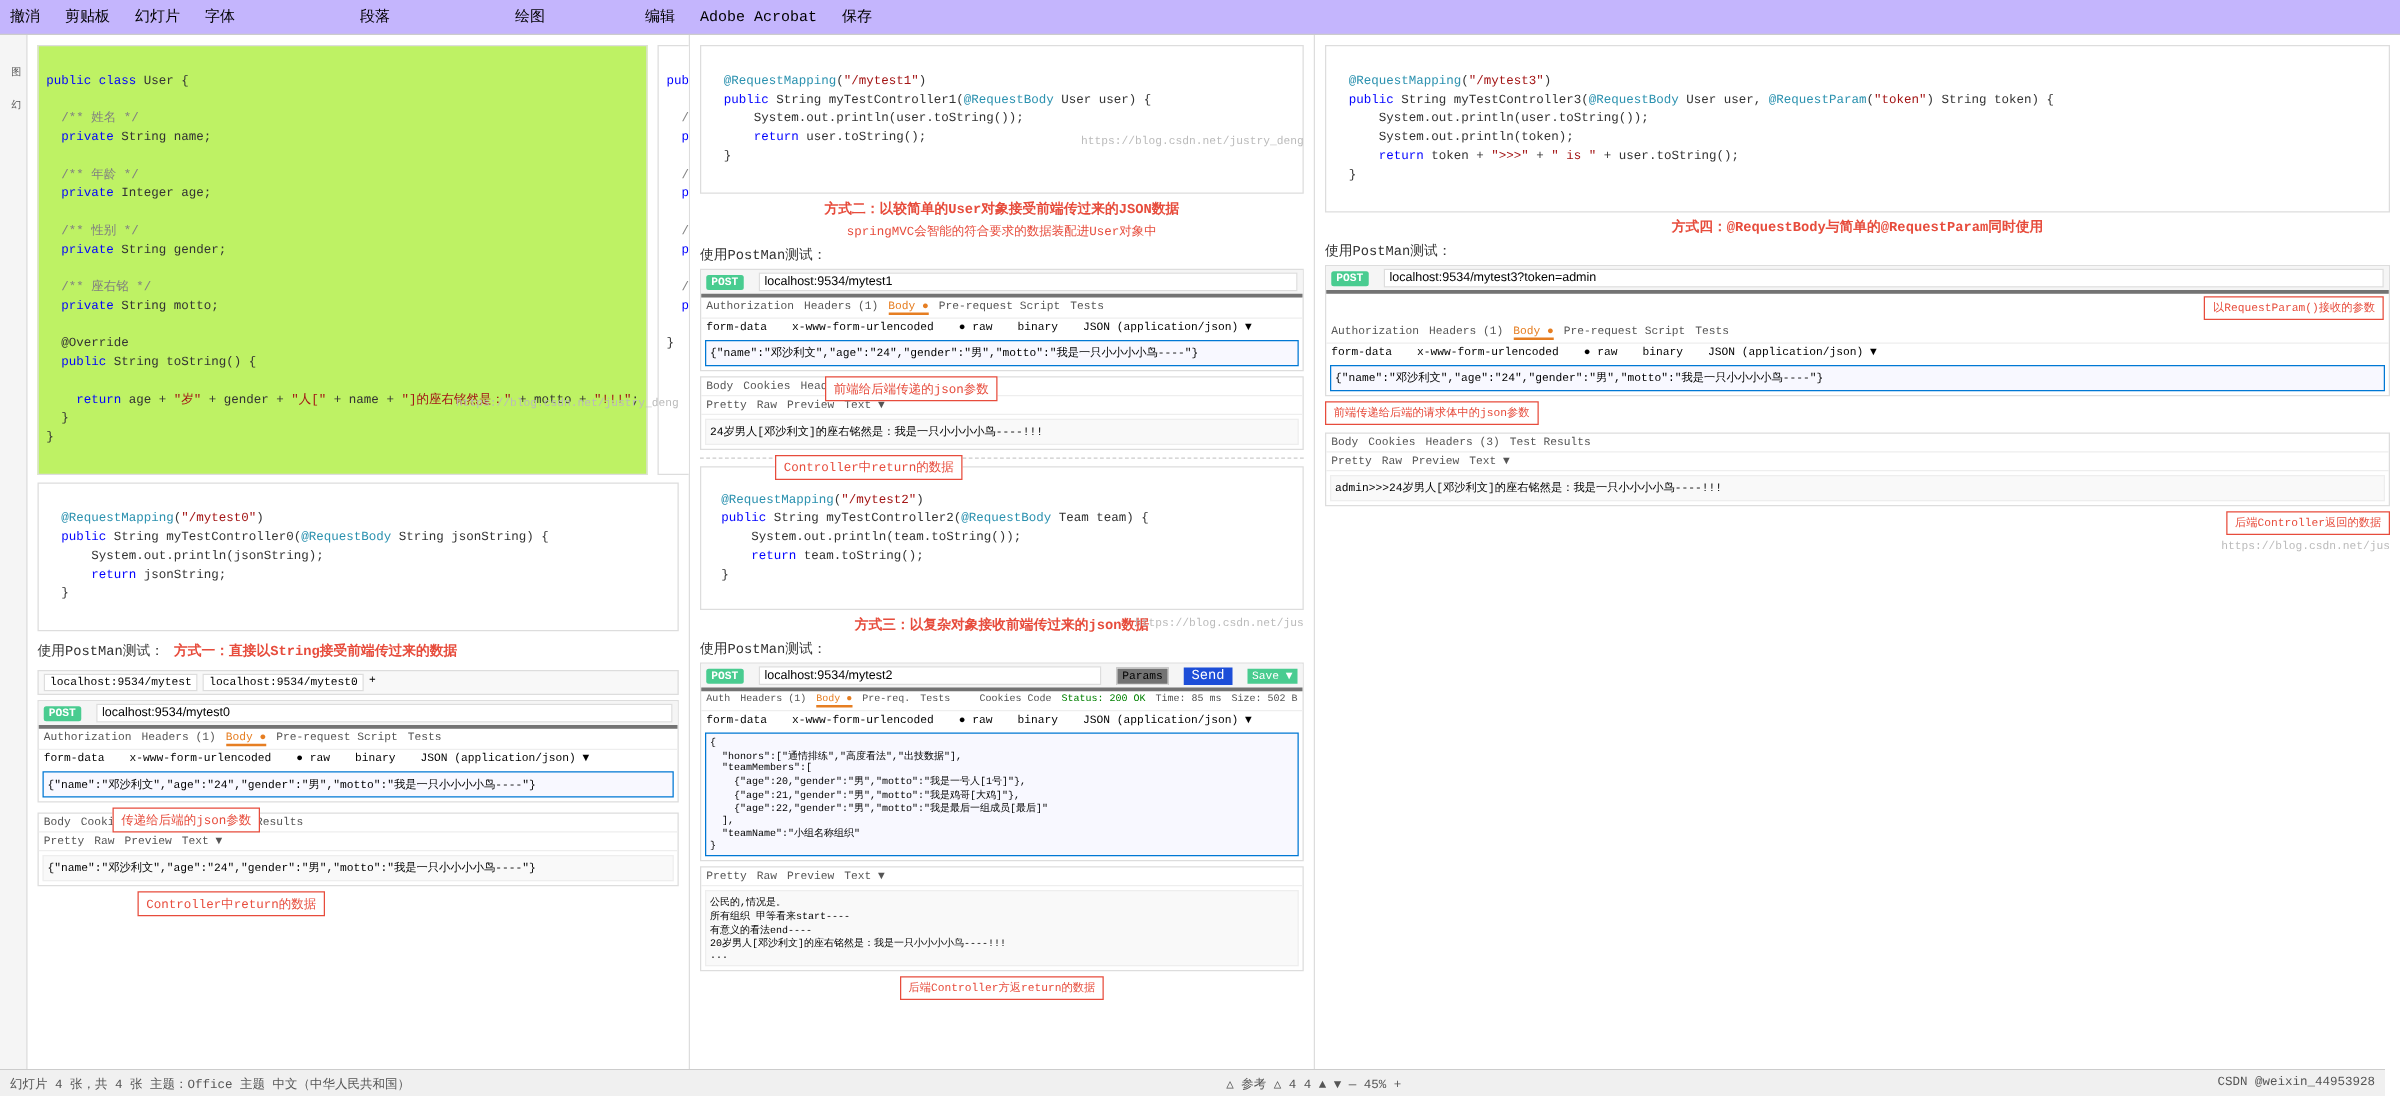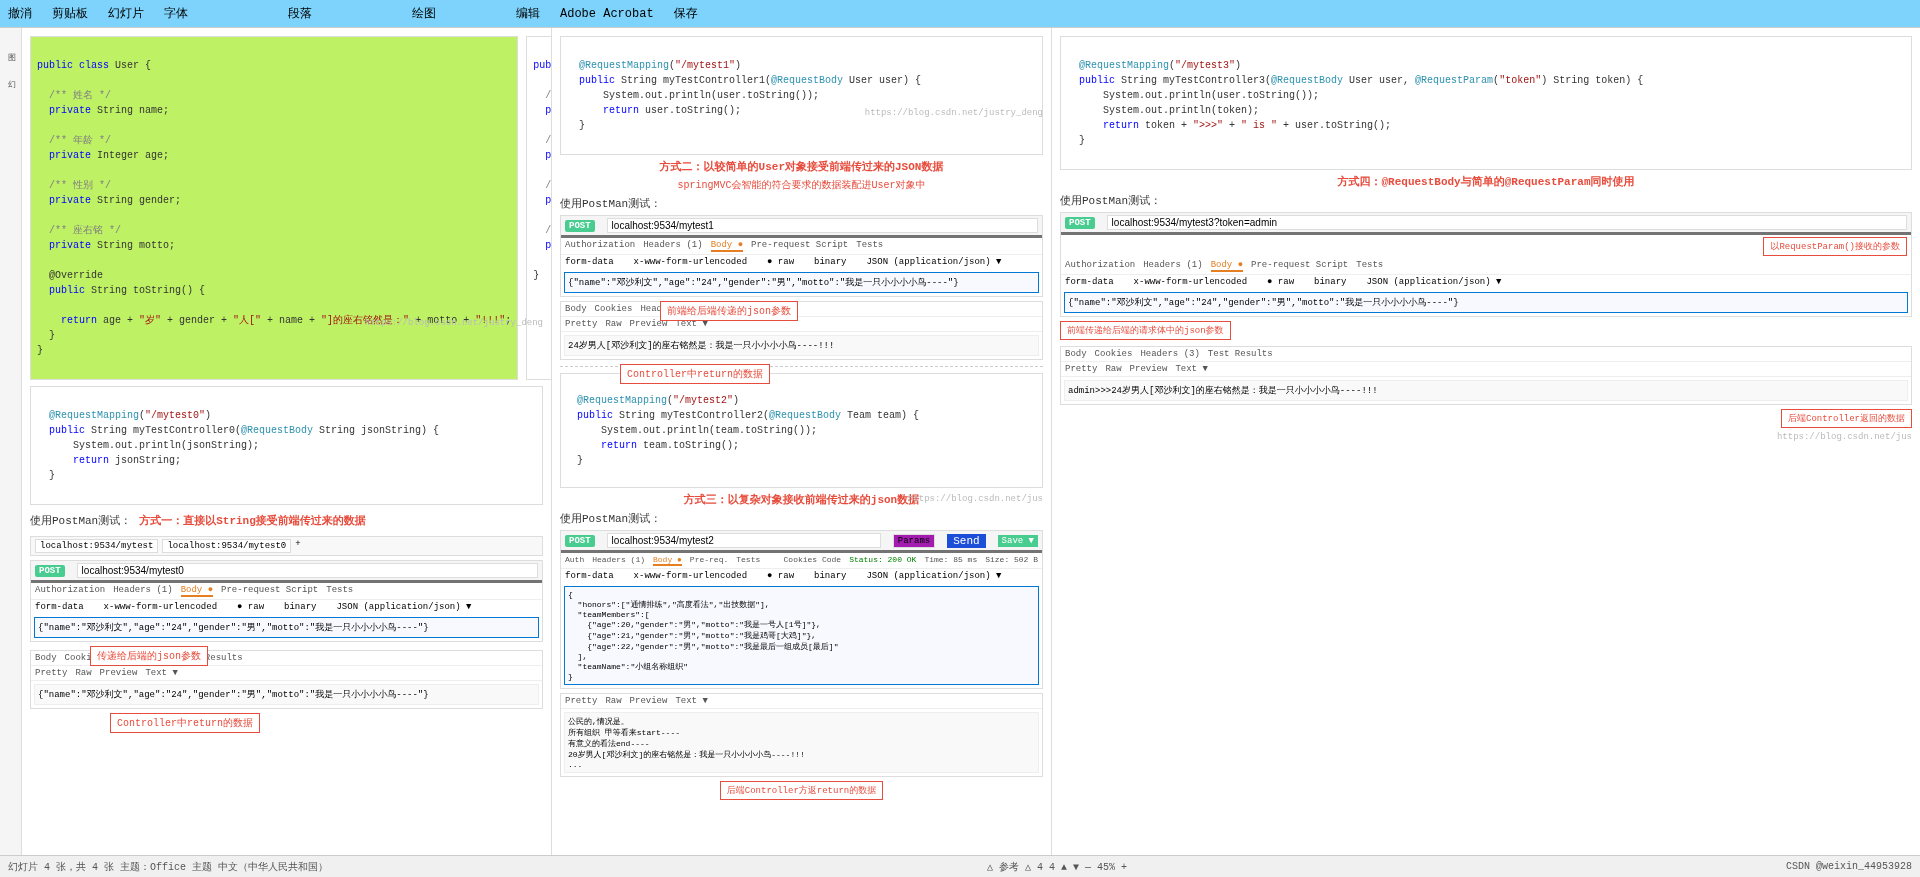--- a/index.html
+++ b/index.html
@@ -6,21 +6,21 @@
     body {
       font-family: 'Consolas', 'Courier New', monospace;
       background: #f0f0f0;
       font-size: 12px;
       overflow: hidden;
       width: 1920px;
       height: 877px;
     }
 
     .top-toolbar {
-      background: #7dd3fc;
+      background: #c4b5fd;
       border-bottom: 1px solid #ccc;
       display: flex;
       align-items: center;
       height: 28px;
       padding: 0 8px;
       gap: 20px;
       font-size: 12px;
     }
 
     .main-content {
@@ -201,21 +201,21 @@
 
     .postman-test-label {
       font-size: 11px;
       color: #333;
     }
 
     .bottom-bar {
       position: fixed;
       bottom: 0;
       left: 0;
-      right: 0;
+      right: 12px;
       height: 22px;
       background: #f0f0f0;
       border-top: 1px solid #ccc;
       display: flex;
       align-items: center;
       justify-content: space-between;
       padding: 0 8px;
       font-size: 10px;
       color: #555;
     }
@@ -438,21 +438,21 @@
       <div class="section-title" style="color:#e74c3c; font-size:11px;">方式三：以复杂对象接收前端传过来的json数据</div>
 
       <div style="display:flex; align-items:center; gap:8px; margin:4px 0;">
         <span class="postman-test-label">使用PostMan测试：</span>
       </div>
 
       <div class="postman-box">
         <div class="postman-header">
           <span class="method-badge">POST</span>
           <input class="url-input" value="localhost:9534/mytest2" style="width: 160px;">
-          <span style="padding:1px 4px; border:1px solid #ddd; cursor:pointer; font-size:9px; background:#a21caf;">Params</span>
+          <span style="padding:1px 4px; border:1px solid #ddd; cursor:pointer; font-size:9px; background:#737373;">Params</span>
           <span style="padding:1px 6px; background:#1d4ed8; color:white; border:none; font-size:11px; cursor:pointer;">Send</span>
           <span style="padding:1px 4px; background:#49cc90; color:white; font-size:9px; cursor:pointer;">Save ▼</span>
         </div>
         <div class="tab-row" style="font-size:8px;">
           <span>Auth</span>
           <span>Headers (1)</span>
           <span class="tab-active">Body ●</span>
           <span>Pre-req.</span>
           <span>Tests</span>
           <span style="margin-left:auto;">Cookies Code</span>

